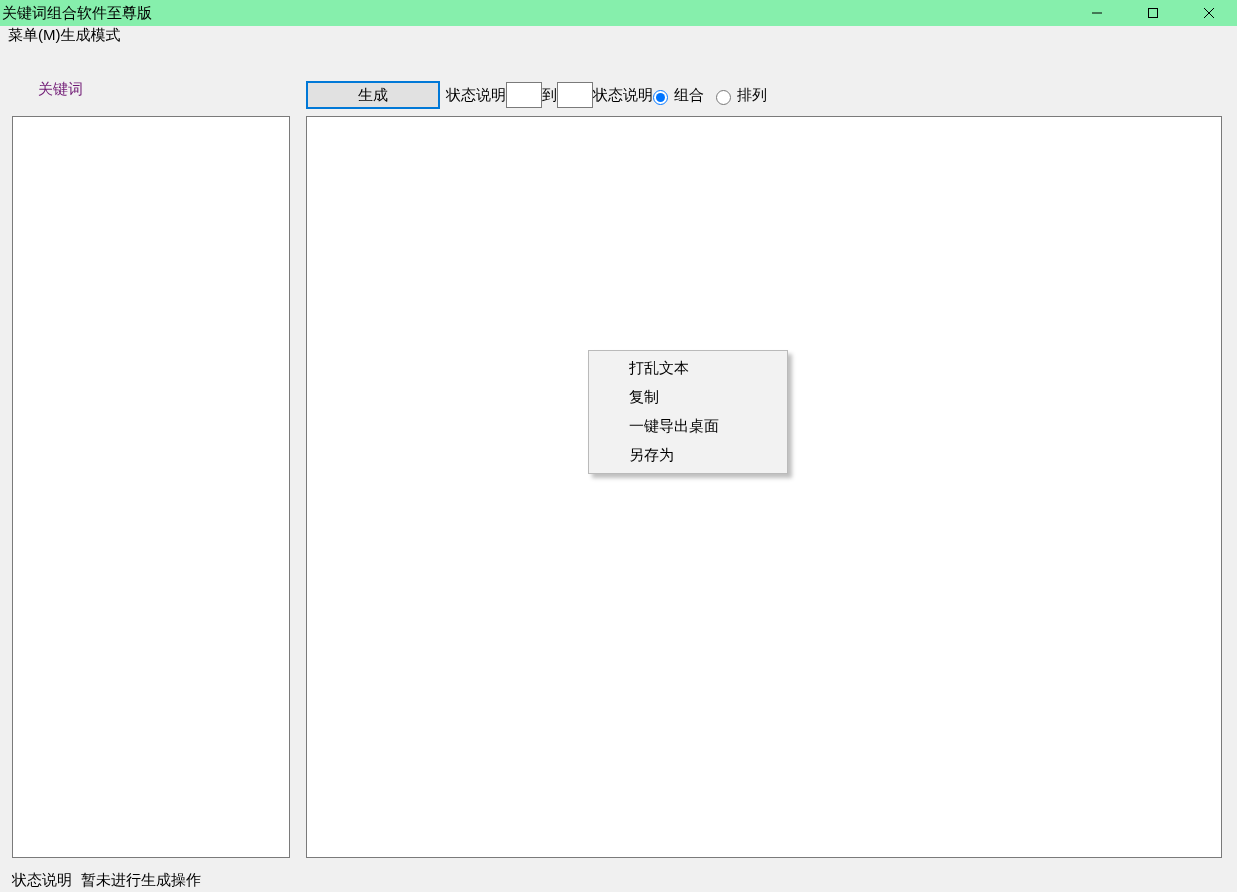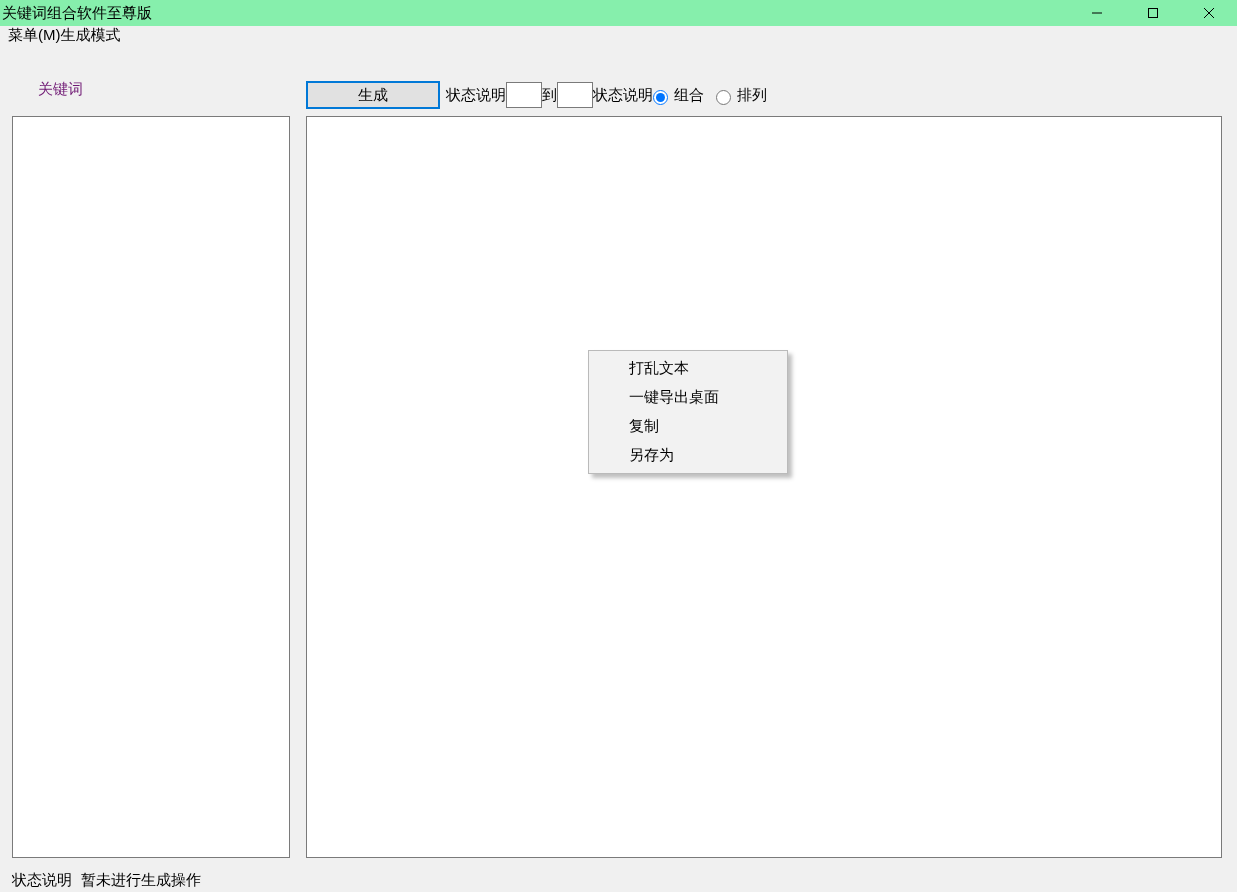--- a/index.html
+++ b/index.html
@@ -254,16 +254,16 @@
   </div>
 
 </div>
 
 <div class="statusbar">
   <span>状态说明  暂未进行生成操作</span>
 </div>
 
 <div class="context-menu">
   <div class="context-menu-item">打乱文本</div>
+  <div class="context-menu-item">复制</div>
   <div class="context-menu-item">一键导出桌面</div>
-  <div class="context-menu-item">复制</div>
   <div class="context-menu-item">另存为</div>
 </div>
 
 </body></html>

